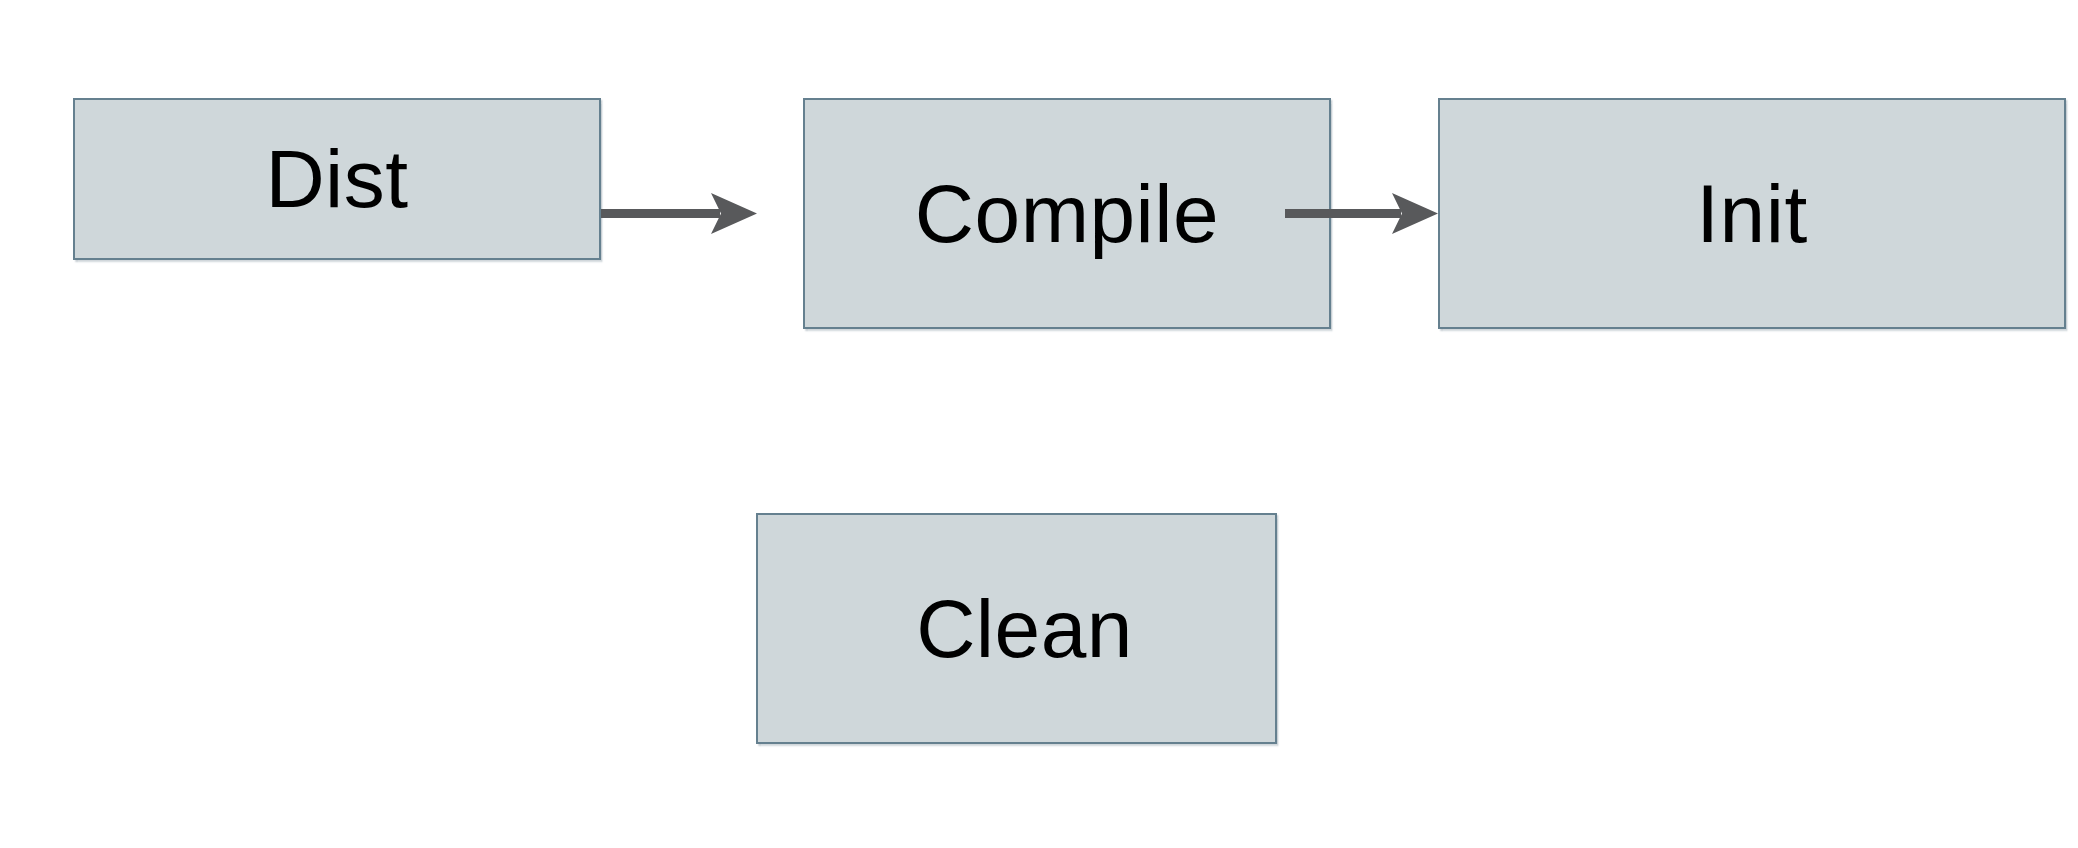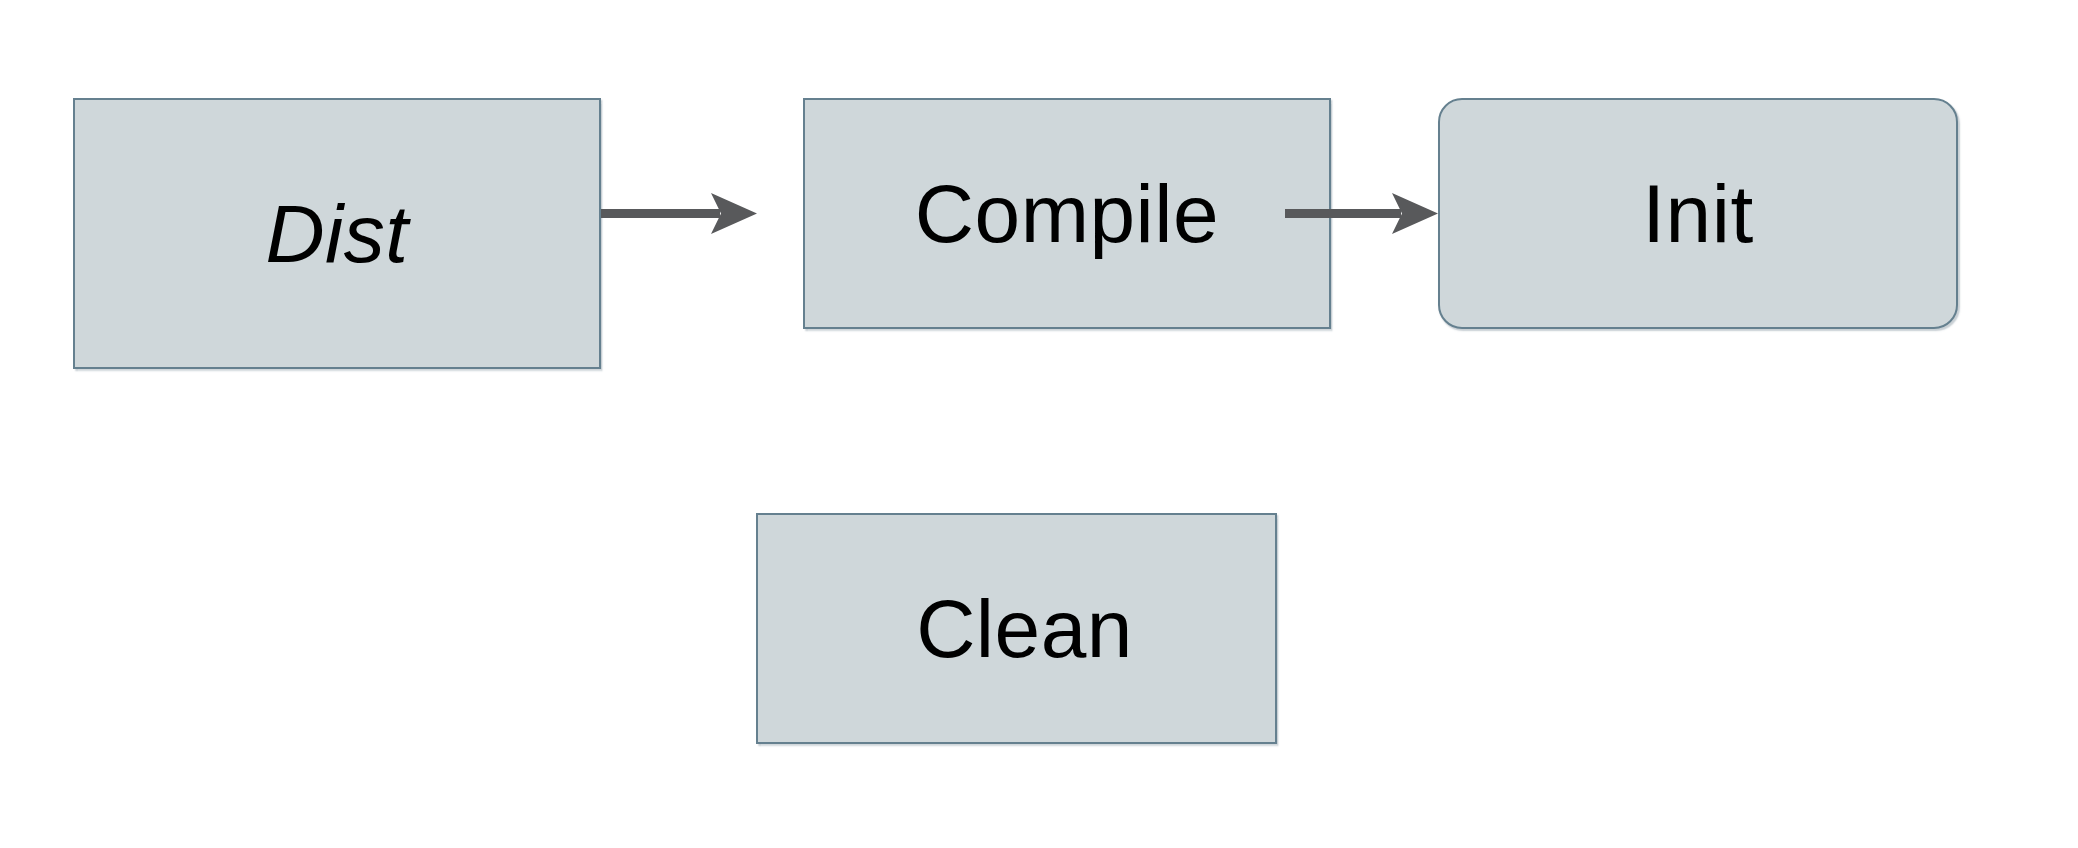--- a/index.html
+++ b/index.html
@@ -27,23 +27,23 @@
     align-items: center;
     justify-content: center;
   }
   .node-label {
     color: var(--color-text, #000000);
     font-size: 82px;
     line-height: 1;
     white-space: nowrap;
     letter-spacing: 0.5px;
   }
-  #node-dist    { left: 73px;   top: 98px;  width: 528px; height: 271px; font-style: italic; }
+  #node-dist    { left: 73px;   top: 98px;  width: 528px; height: 162px; }
   #node-compile { left: 757px;  top: 98px;  width: 528px; height: 231px; margin-left: 46px; }
-  #node-init    { left: 1438px; top: 98px;  width: 520px; height: 231px; border-radius: 24px; }
+  #node-init    { left: 1438px; top: 98px;  width: 628px; height: 231px; }
   #node-clean   { left: 756px;  top: 513px; width: 521px; height: 231px; padding-left: 16px; }
   .edge-arrow {
     position: absolute;
     color: var(--color-arrow, #58595b);
     display: block;
   }
   #arrow-1 { left: 599px;  top: 187px; }
   #arrow-2 { left: 1283px; top: 187px; }
 </style>
 </head>

